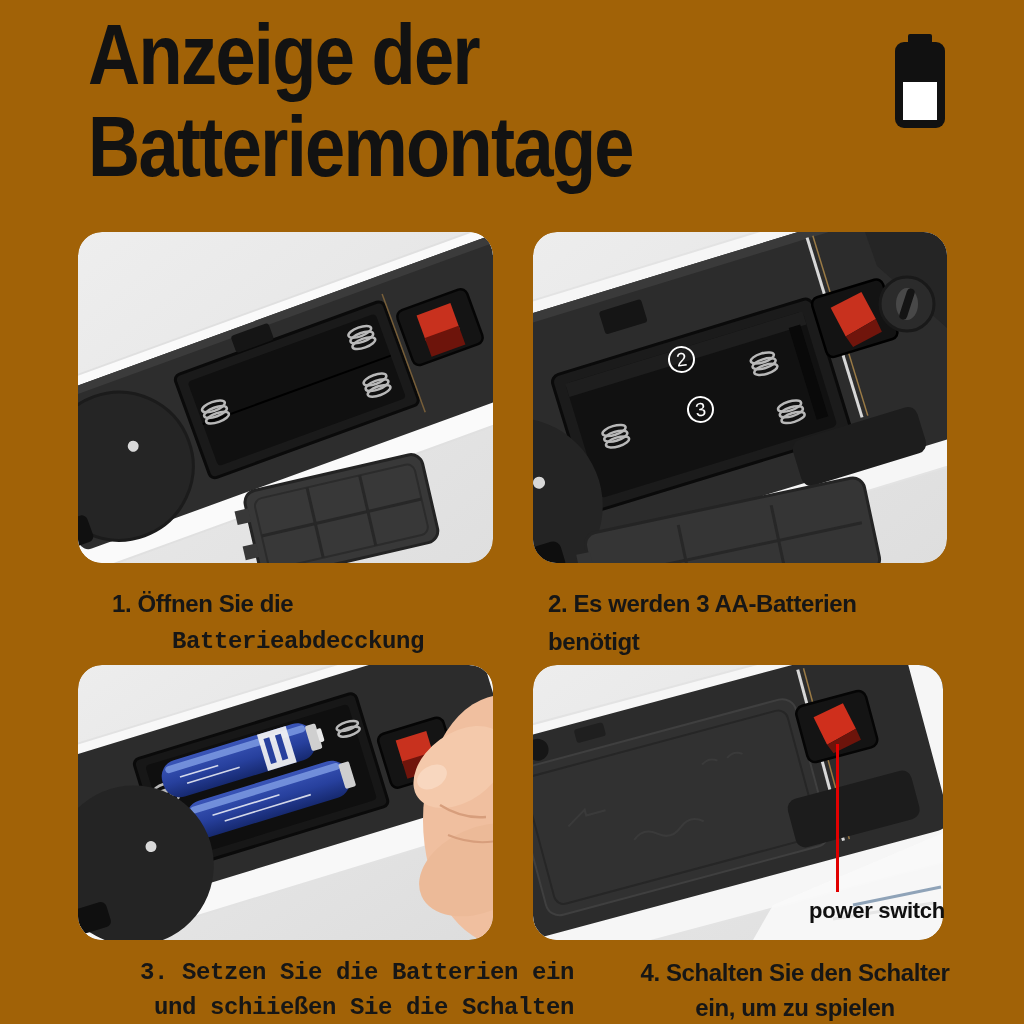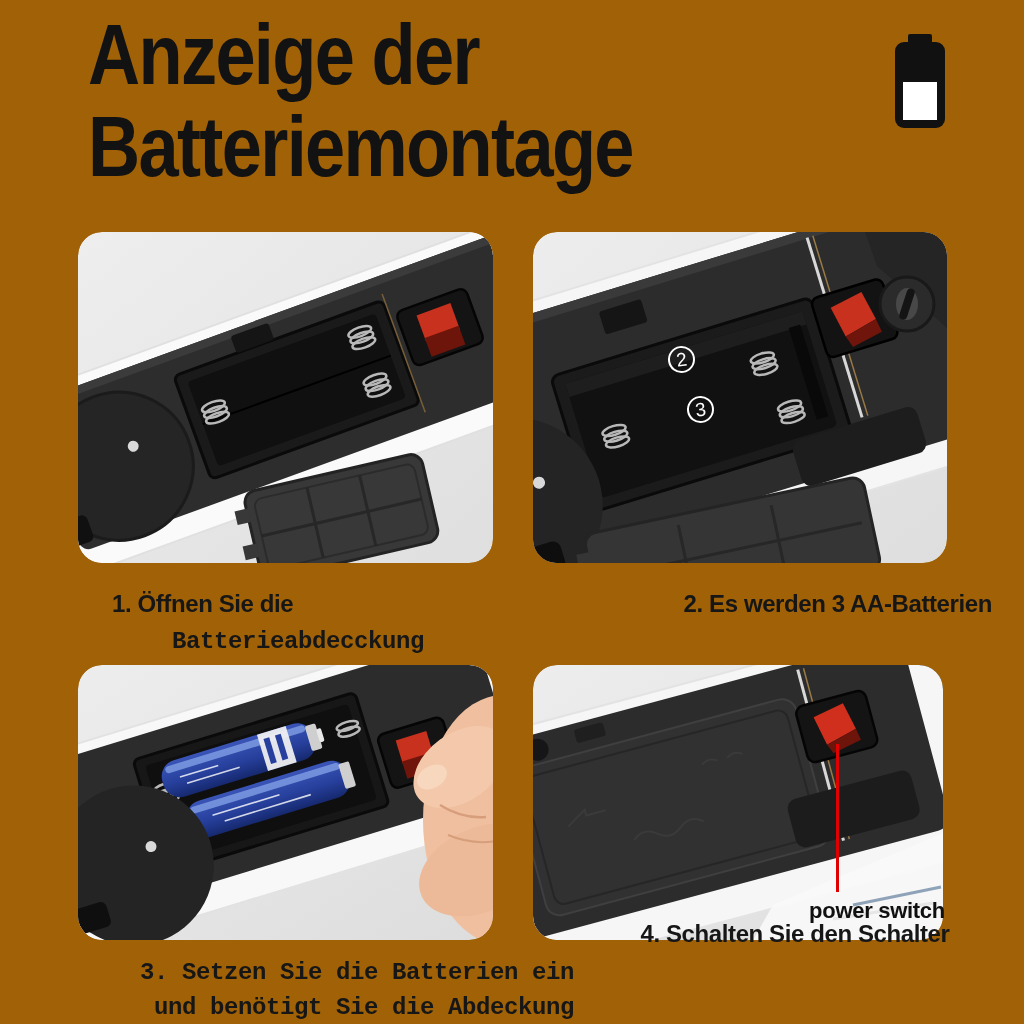--- a/index.html
+++ b/index.html
@@ -21,23 +21,23 @@
   .panel svg { display:block; }
   #p1 { left:78px;  top:232px; width:415px; height:331px; }
   #p2 { left:533px; top:232px; width:414px; height:331px; }
   #p3 { left:78px;  top:665px; width:415px; height:275px; }
   #p4 { left:533px; top:665px; width:410px; height:275px; }
   
   .caption { position:absolute; font-weight:700; font-size:24px; line-height:38px; letter-spacing:-0.4px; color:#161616; }
   .cap1 { left:78px;  top:585px; width:430px; }
   .cap1 .l1 { padding-left:34px; }
   .cap1 .l2 { padding-left:94px;font-family:Liberation Mono, monospace; }
-  .cap2 { left:548px; top:585px; width:444px; text-align:right; }
+  .cap2 { left:548px; top:585px; width:444px; text-align:left; }
   .cap3 { left:82px;  top:955px; width:492px; text-align:right; line-height:35px;font-family:Liberation Mono, monospace; }
-  .cap4 { left:572px; top:916px; width:446px; text-align:center; line-height:35px; }
+  .cap4 { left:572px; top:955px; width:446px; text-align:center; line-height:35px; }
   
   .marker {
     position:absolute; width:27px; height:27px; box-sizing:border-box;
     border:2.5px solid #ffffff; border-radius:50%;
     color:#ffffff; font-size:19px; font-weight:400;
     display:flex; align-items:center; justify-content:center;
     transform:rotate(-8deg);
   }
   #marker2 { left:668px; top:346px; }
   #marker3 { left:687px; top:396px; }
@@ -300,22 +300,24 @@
 
   <div class="pointer-line"></div>
   <div class="ps-label">power switch</div>
 
   <div class="caption cap1">
     <div class="l1">1. Öffnen Sie die</div>
     <div class="l2">Batterieabdecckung</div>
   </div>
   <div class="caption cap2">
     <div>2. Es werden 3 AA-Batterien</div>
+    <div>benötigt</div>
   </div>
   <div class="caption cap3">
     <div>3. Setzen Sie die Batterien ein</div>
-    <div>und benötigt Sie die Abdeckung</div>
+    <div>und schiießen Sie die Schalten</div>
   </div>
   <div class="caption cap4">
     <div>4. Schalten Sie den Schalter</div>
+    <div>ein, um zu spielen</div>
   </div>
 
 </div>
 
 </body></html>

